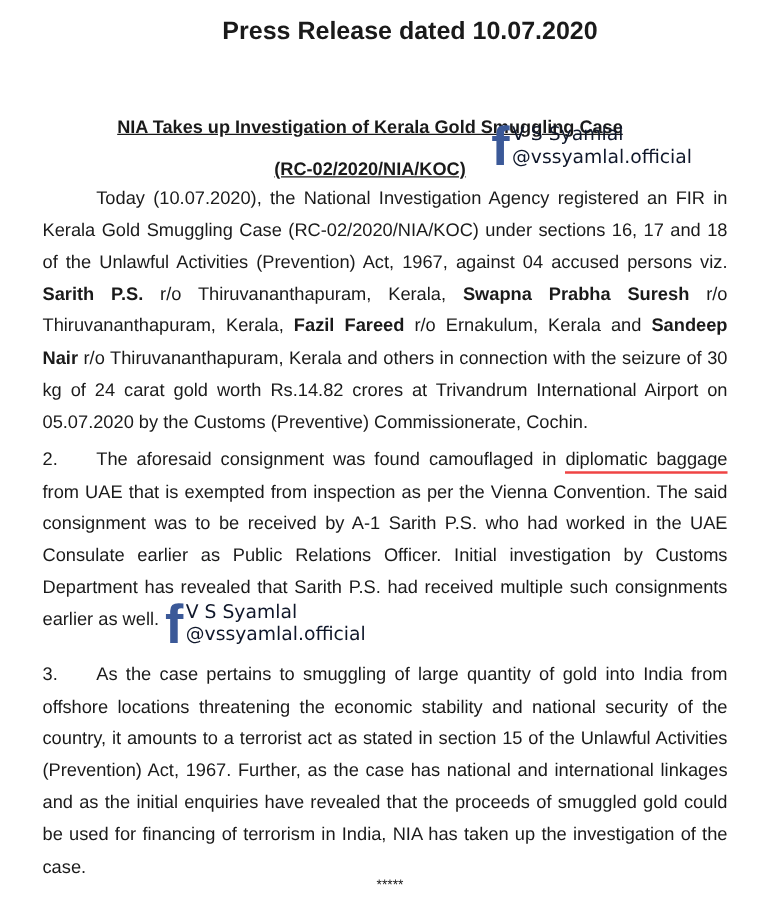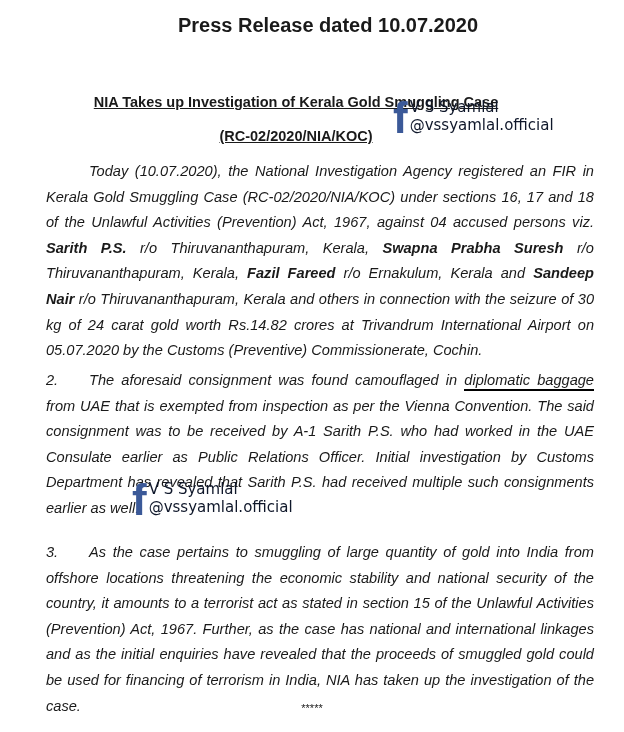--- a/index.html
+++ b/index.html
@@ -5,27 +5,27 @@
   html, body { margin: 0; padding: 0; background: #ffffff; }
   body { width: 624px; height: 732px; position: relative; overflow: hidden;
          font-family: "Liberation Sans", sans-serif; color: #1a1a1a; }
   .title { position: absolute; top: 14px; left: 16px; width: 624px; text-align: center;
            font-weight: bold; font-size: 20px; }
   .subtitle { position: absolute; left: 0; width: 592px; text-align: center;
               font-weight: bold; font-size: 14.5px; text-decoration: underline; }
   .sub1 { top: 94px; }
   .sub2 { top: 128px; }
   .para { position: absolute; left: 34px; width: 548px; font-size: 14.6px;
-          line-height: 25.6px; text-align: justify; margin: 12px; font-style: italic; }
+          line-height: 25.6px; text-align: justify; margin: 0; }
   .p1 { top: 147px; text-indent: 43px; }
   .p2 { top: 356px; }
   .p3 { top: 528px; }
   .num { display: inline-block; width: 43px; }
   b { font-weight: bold; }
-  .redline { border-bottom: 2px solid #000000; padding-bottom: 1px; }
+  .redline { border-bottom: 2px solid #ef4444; padding-bottom: 1px; }
   .stars { position: absolute; top: 702px; left: 0; width: 624px; text-align: center;
            font-size: 11px; letter-spacing: 0px; }
   .wm { position: absolute; display: flex; align-items: flex-start; }
   .wm .fb { font-family: "Liberation Sans", sans-serif; font-weight: bold; color: #3b5998;
             font-size: 44px; line-height: 40px; margin-right: 2px; }
   .wm .txt { font-family: "DejaVu Sans", sans-serif; color: #0f172a; font-size: 15px; line-height: 18px; }
   .wm1 { top: 98px; left: 393px; }
   .wm2 { top: 480px; left: 132px; }
 </style>
 </head>

